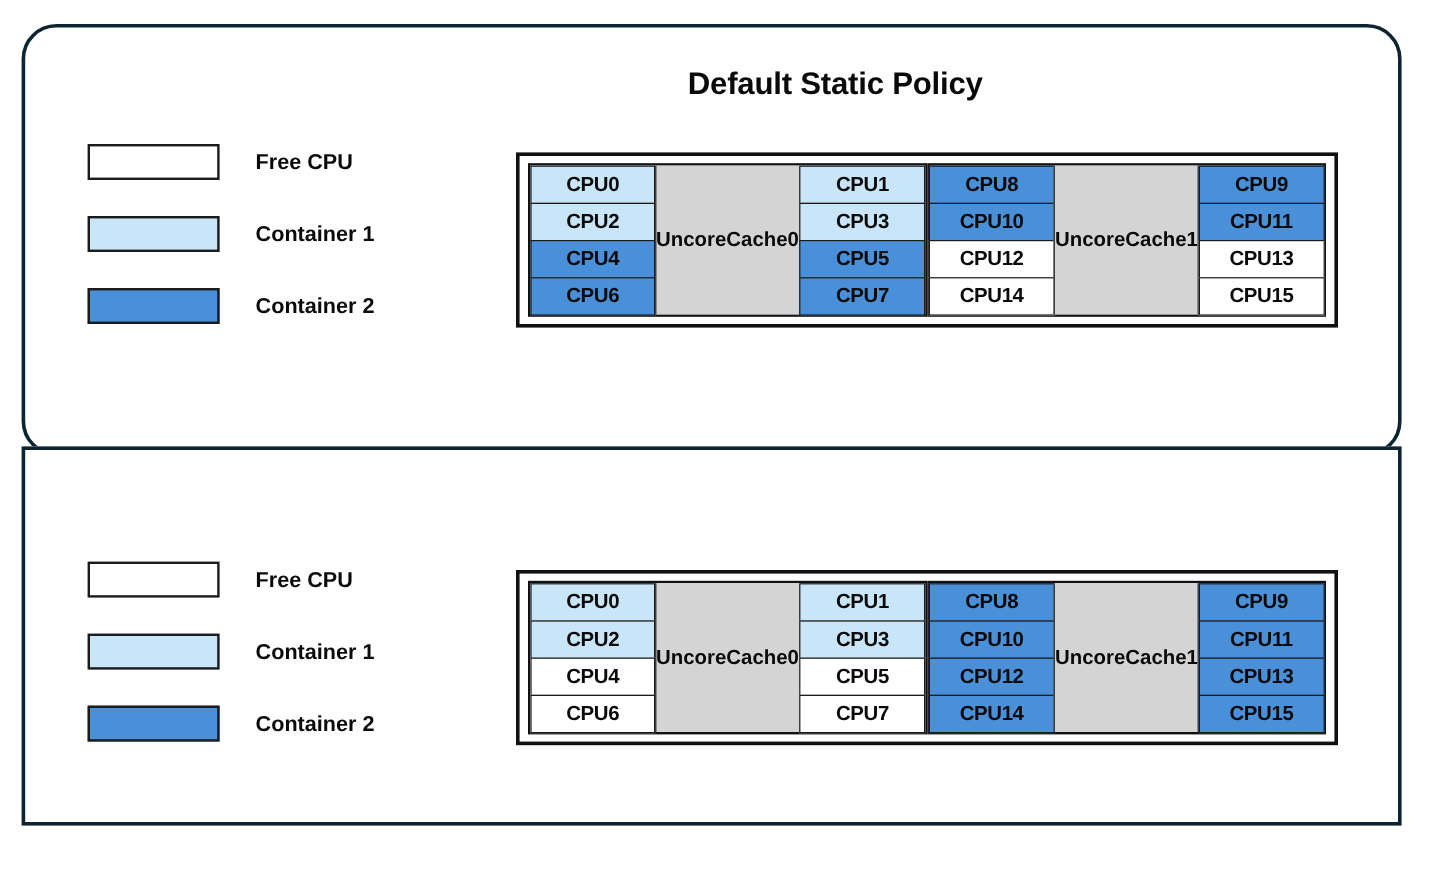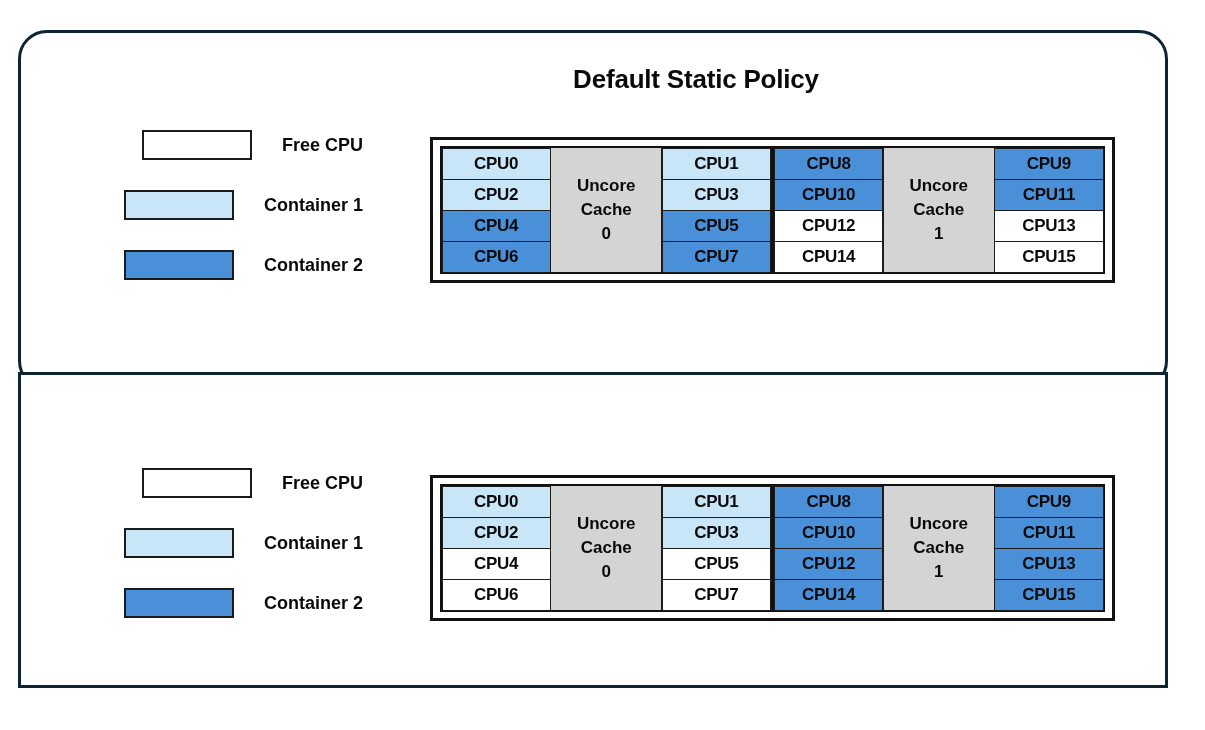--- a/index.html
+++ b/index.html
@@ -17,21 +17,21 @@
   }
 
   .panel {
     position: absolute;
     left: 18px;
     width: 1150px;
     border: 3px solid #0d2433;
     box-sizing: border-box;
     background: #ffffff;
   }
-  #panel-top    { top: 30px;  height: 360px; border-radius: 29px; }
+  #panel-top    { top: 20px;  height: 360px; border-radius: 29px; }
   #panel-bottom { top: 372px; height: 316px; }
 
   .panel-title {
     position: absolute;
     top: 32px;
     left: 240px;
     width: 870px;
     text-align: center;
     font-size: 26px;
     font-weight: bold;
@@ -51,21 +51,20 @@
     top: 96px;
     width: 290px;
   }
   #panel-bottom .legend { top: 92px; }
 
   .legend-row {
     display: flex;
     align-items: center;
     height: 32px;
     margin-bottom: 28px;
-    justify-content: flex-end;
   }
   .legend-swatch {
     width: 110px;
     height: 30px;
     border: 2px solid #1b1b1b;
     box-sizing: border-box;
     flex: 0 0 auto;
   }
   .legend-label {
     margin-left: 30px;
@@ -118,21 +117,21 @@
     border: 1px solid #1b1b1b;
     box-sizing: border-box;
     margin: -0.5px;
     letter-spacing: -0.3px;
     color: #0a0a0a;
   }
 
   .cache-block {
     flex: 0 0 112px;
     display: flex;
-    flex-direction: column;
+    flex-direction: row;
     align-items: center;
     justify-content: center;
     font-size: 17px;
     font-weight: bold;
     line-height: 1.42;
     border-left: 1px solid #1b1b1b;
     border-right: 1px solid #1b1b1b;
     box-sizing: border-box;
     color: #0a0a0a;
   }

